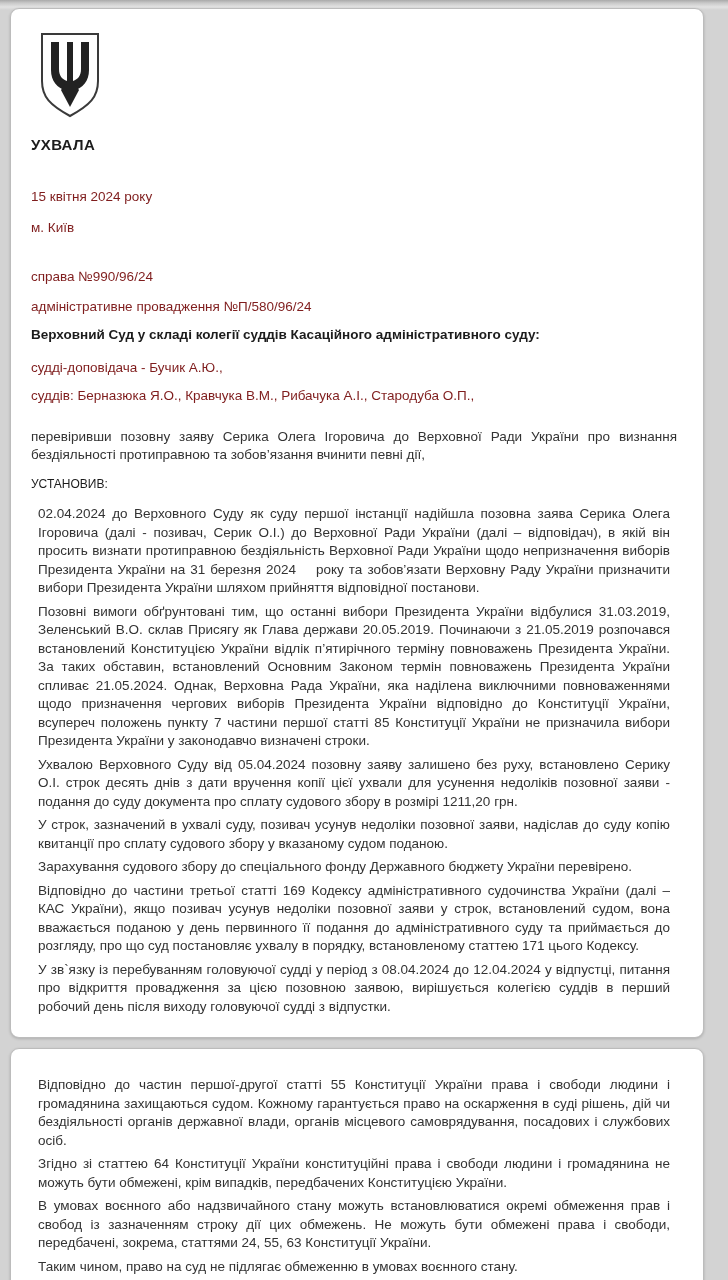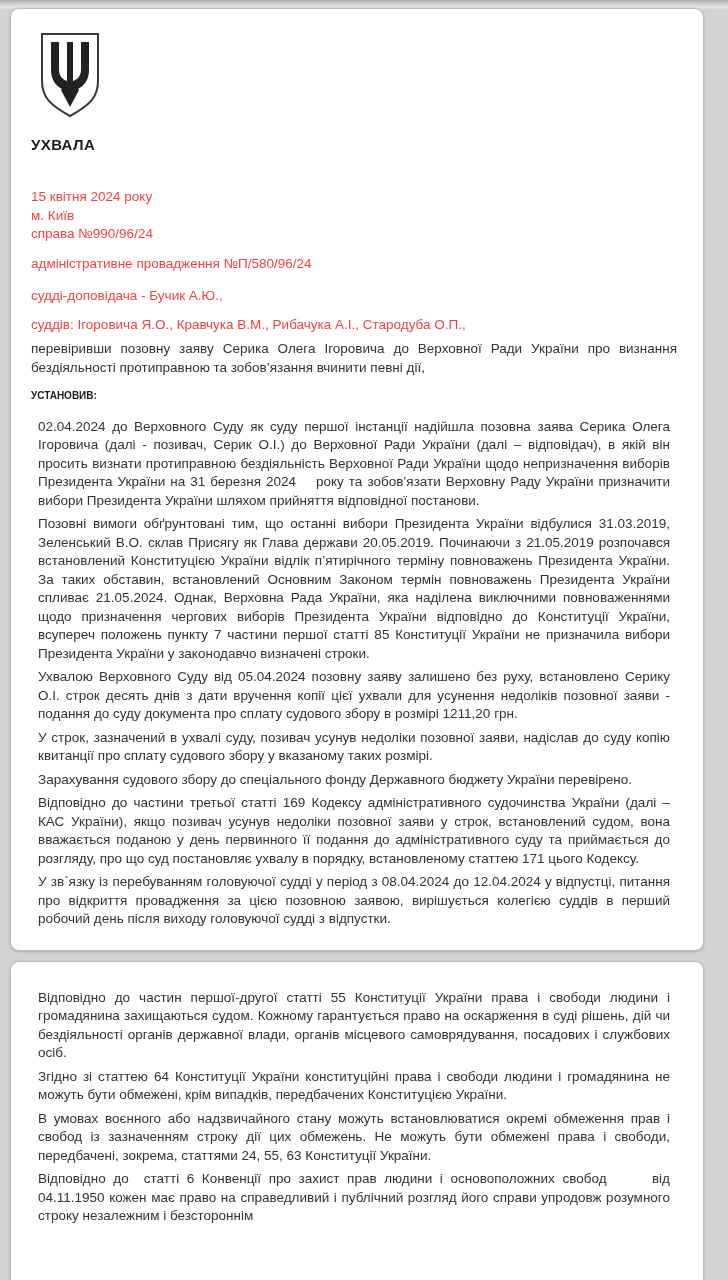--- a/index.html
+++ b/index.html
@@ -33,40 +33,40 @@
     font-weight: 700;
     color: #1c1c1c;
     letter-spacing: 0.4px;
     margin: 0;
     line-height: 20px;
   }
   .line {
     font-size: 13.5px;
     line-height: 18.5px;
     margin: 0;
-    color: #ef4444;
+    color: #7f1d1d;
   }
   .date-line   { margin-top: 33px; }
-  .place-line  { }
-  .case-line   { }
+  .place-line  { margin-top: 12px; }
+  .case-line   { margin-top: 31px; }
   .proc-line   { margin-top: 11px; }
   .court-line  { margin-top: 10px; font-weight: 700; color: #1c1c1c; }
   .rapp-line   { margin-top: 14px; }
   .judges-line { margin-top: 10px; }
   .para {
     font-size: 13.5px;
     line-height: 18.5px;
     text-align: justify;
     margin: 0 0 5px 0;
     color: #333333;
   }
-  .preamble { margin-top: 6px; margin-bottom: 0; }
+  .preamble { margin-top: 22px; margin-bottom: 0; }
   .ruling-heading {
-    font-size: 10px;
-    font-weight: 700;
+    font-size: 12px;
+    font-weight: 400;
     color: #1c1c1c;
     margin: 10px 0 12px 0;
     line-height: 18.5px;
   }
   .paras { margin: 7px; }
 </style>
 </head>
 <body>
 
 <div class="page">
@@ -84,54 +84,56 @@
         </g>
       </svg>
     </div>
 
     <h1 class="doc-title">УХВАЛА</h1>
 
     <p class="line date-line">15 квітня 2024 року</p>
     <p class="line place-line">м. Київ</p>
     <p class="line case-line">справа №990/96/24</p>
     <p class="line proc-line">адміністративне провадження №П/580/96/24</p>
+    <p class="line court-line">Верховний Суд у складі колегії суддів Касаційного адміністративного суду:</p>
     <p class="line rapp-line">судді-доповідача - Бучик А.Ю.,</p>
-    <p class="line judges-line">суддів: Ігоровича Я.О., Кравчука В.М., Рибачука А.І., Стародуба О.П.,</p>
+    <p class="line judges-line">суддів: Берназюка Я.О., Кравчука В.М., Рибачука А.І., Стародуба О.П.,</p>
 
     <p class="para preamble">перевіривши позовну заяву Серика Олега Ігоровича до Верховної Ради України про визнання бездіяльності протиправною та зобов’язання вчинити певні дії,</p>
 
     <p class="ruling-heading">УСТАНОВИВ:</p>
 
     <div class="paras">
 
         <p class="para">02.04.2024 до Верховного Суду як суду першої інстанції надійшла позовна заява Серика Олега Ігоровича (далі - позивач, Серик О.І.) до Верховної Ради України (далі – відповідач), в якій він просить визнати протиправною бездіяльність Верховної Ради України щодо непризначення виборів Президента України на 31 березня 2024&nbsp;&nbsp;&nbsp; року та зобов’язати Верховну Раду України призначити вибори Президента України шляхом прийняття відповідної постанови.</p>
 
         <p class="para">Позовні вимоги обґрунтовані тим, що останні вибори Президента України відбулися 31.03.2019, Зеленський В.О. склав Присягу як Глава держави 20.05.2019. Починаючи з 21.05.2019 розпочався встановлений Конституцією України відлік п’ятирічного терміну повноважень Президента України. За таких обставин, встановлений Основним Законом термін повноважень Президента України спливає 21.05.2024. Однак, Верховна Рада України, яка наділена виключними повноваженнями щодо призначення чергових виборів Президента України відповідно до Конституції України, всупереч положень пункту 7 частини першої статті 85 Конституції України не призначила вибори Президента України у законодавчо визначені строки.</p>
 
 
         <p class="para">Ухвалою Верховного Суду від 05.04.2024 позовну заяву залишено без руху, встановлено Серику О.І. строк десять днів з дати вручення копії цієї ухвали для усунення недоліків позовної заяви - подання до суду документа про сплату судового збору в розмірі 1211,20 грн.</p>
 
-        <p class="para">У строк, зазначений в ухвалі суду, позивач усунув недоліки позовної заяви, надіслав до суду копію квитанції про сплату судового збору у вказаному таких розмірі.</p>
+        <p class="para">У строк, зазначений в ухвалі суду, позивач усунув недоліки позовної заяви, надіслав до суду копію квитанції про сплату судового збору у вказаному судом поданою.</p>
 
         <p class="para">Зарахування судового збору до спеціального фонду Державного бюджету України перевірено.</p>
 
         <p class="para">Відповідно до частини третьої статті 169 Кодексу адміністративного судочинства України (далі – КАС України), якщо позивач усунув недоліки позовної заяви у строк, встановлений судом, вона вважається поданою у день первинного її подання до адміністративного суду та приймається до розгляду, про що суд постановляє ухвалу в порядку, встановленому статтею 171 цього Кодексу.</p>
 
         <p class="para">У зв`язку із перебуванням головуючої судді у період з 08.04.2024 до 12.04.2024 у відпустці, питання про відкриття провадження за цією позовною заявою, вирішується колегією суддів в перший робочий день після виходу головуючої судді з відпустки.</p>
       </div>
 
   </section>
 
   <section class="card card-2">
     <div class="paras">
 
         <p class="para">Відповідно до частин першої-другої статті 55 Конституції України права і свободи людини і громадянина захищаються судом. Кожному гарантується право на оскарження в суді рішень, дій чи бездіяльності органів державної влади, органів місцевого самоврядування, посадових і службових осіб.</p>
 
         <p class="para">Згідно зі статтею 64 Конституції України конституційні права і свободи людини і громадянина не можуть бути обмежені, крім випадків, передбачених Конституцією України.</p>
 
         <p class="para">В умовах воєнного або надзвичайного стану можуть встановлюватися окремі обмеження прав і свобод із зазначенням строку дії цих обмежень. Не можуть бути обмежені права і свободи, передбачені, зокрема, статтями 24, 55, 63 Конституції України.</p>
 
+        <p class="para">Таким чином, право на суд не підлягає обмеженню в умовах воєнного стану.</p>
 
         <p class="para">Відповідно до&nbsp; статті 6 Конвенції про захист прав людини і основоположних свобод &nbsp;&nbsp;&nbsp;&nbsp; від 04.11.1950 кожен має право на справедливий і публічний розгляд його справи упродовж розумного строку незалежним і безстороннім</p>
       </div>
   </section>
 
 </div>
 
 </body></html>

